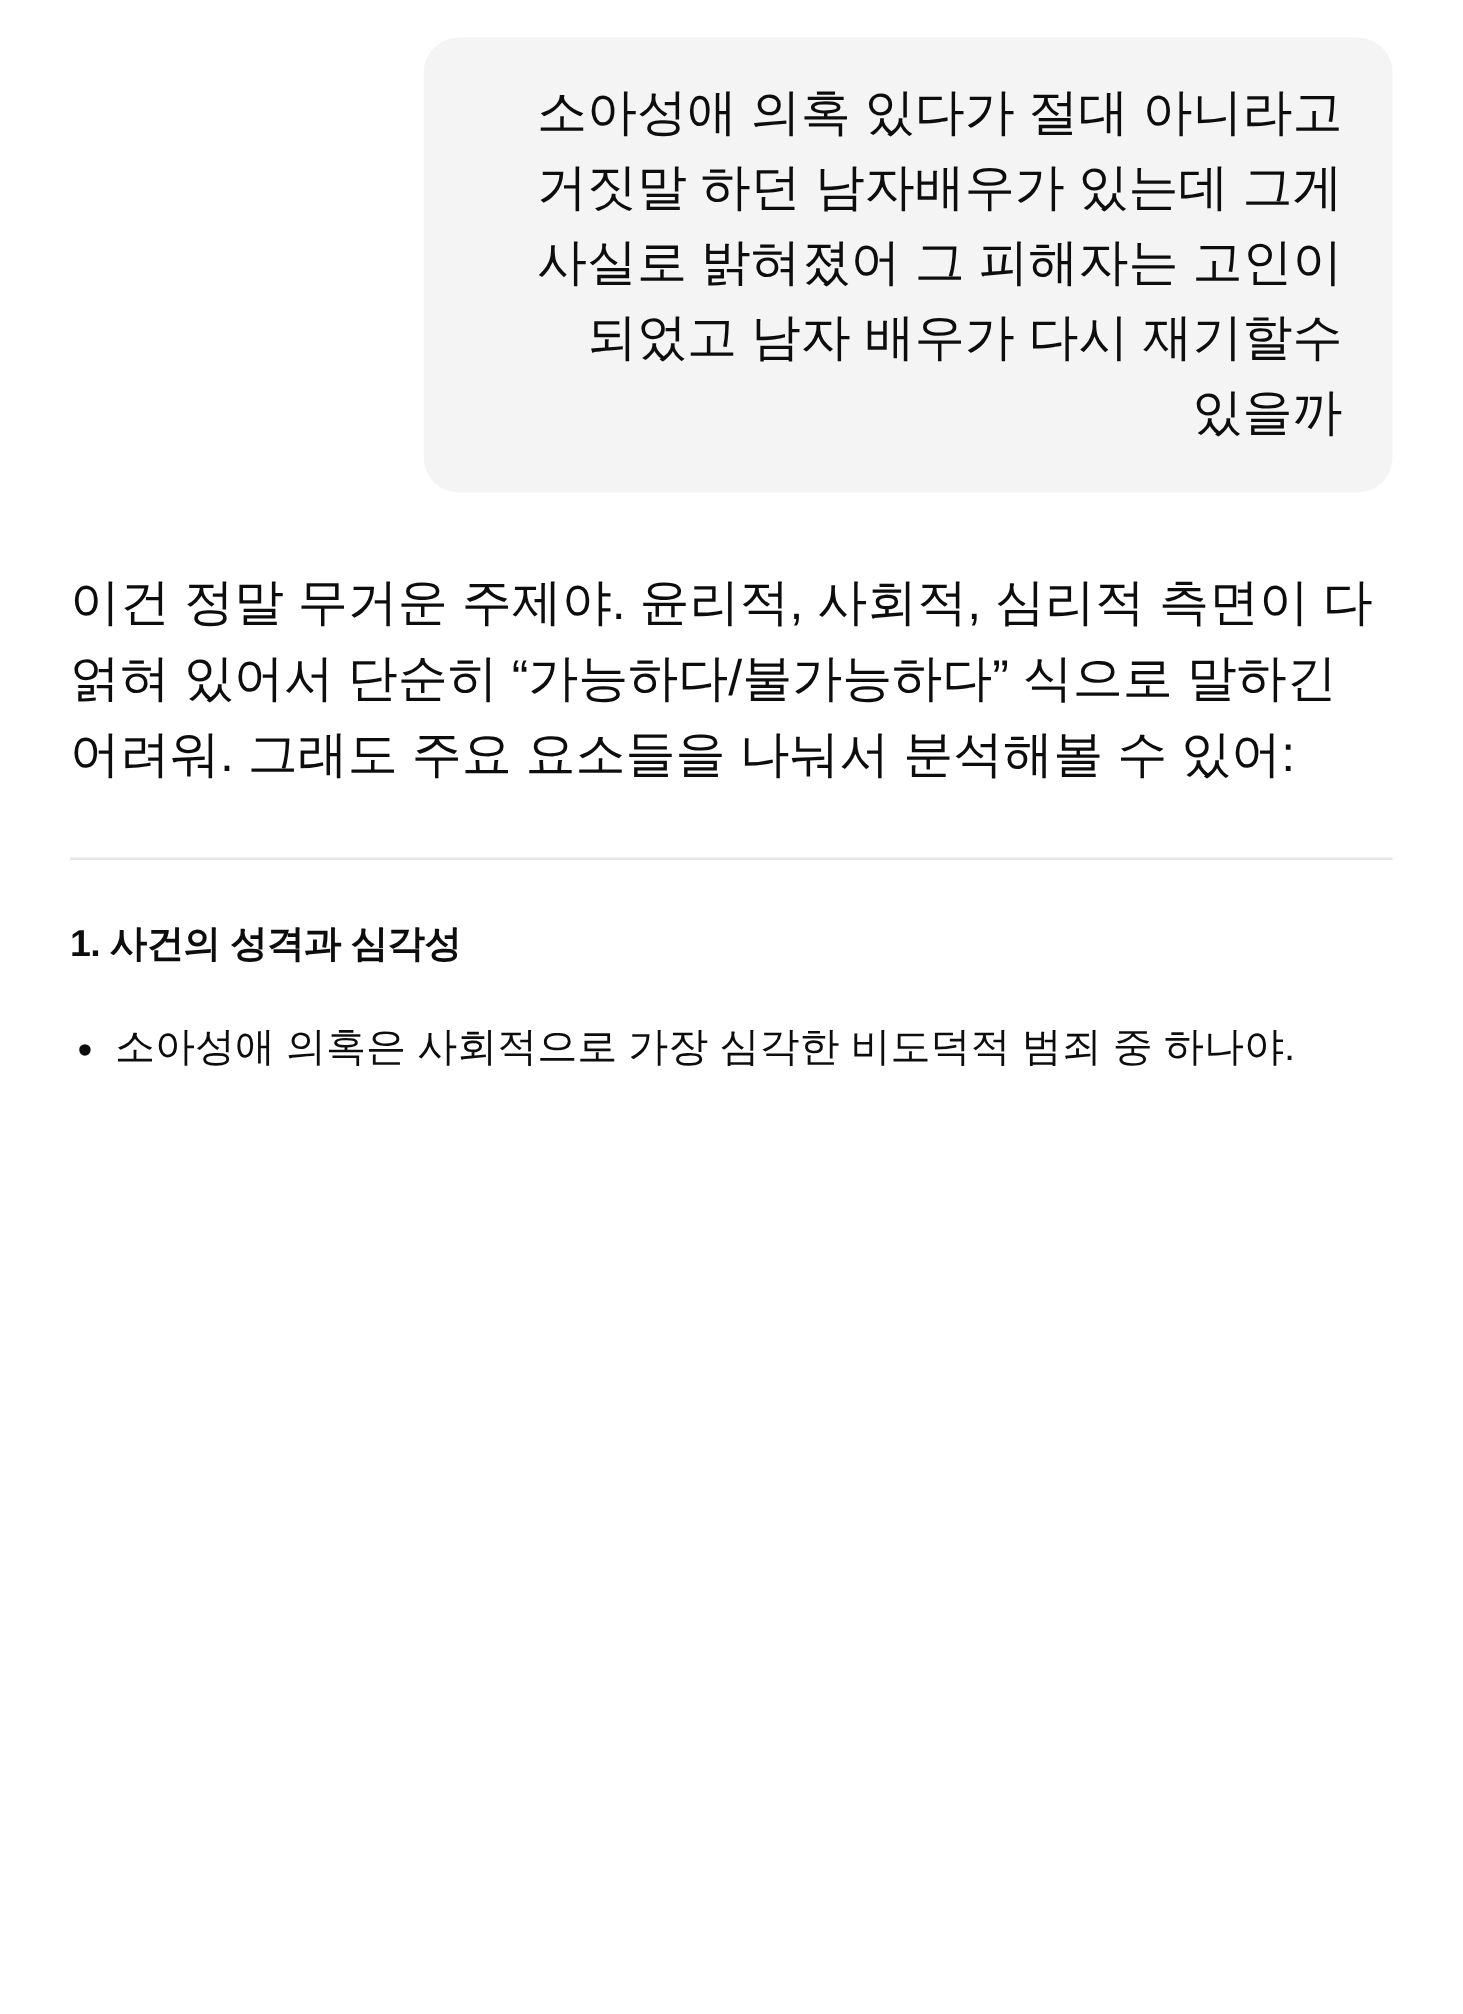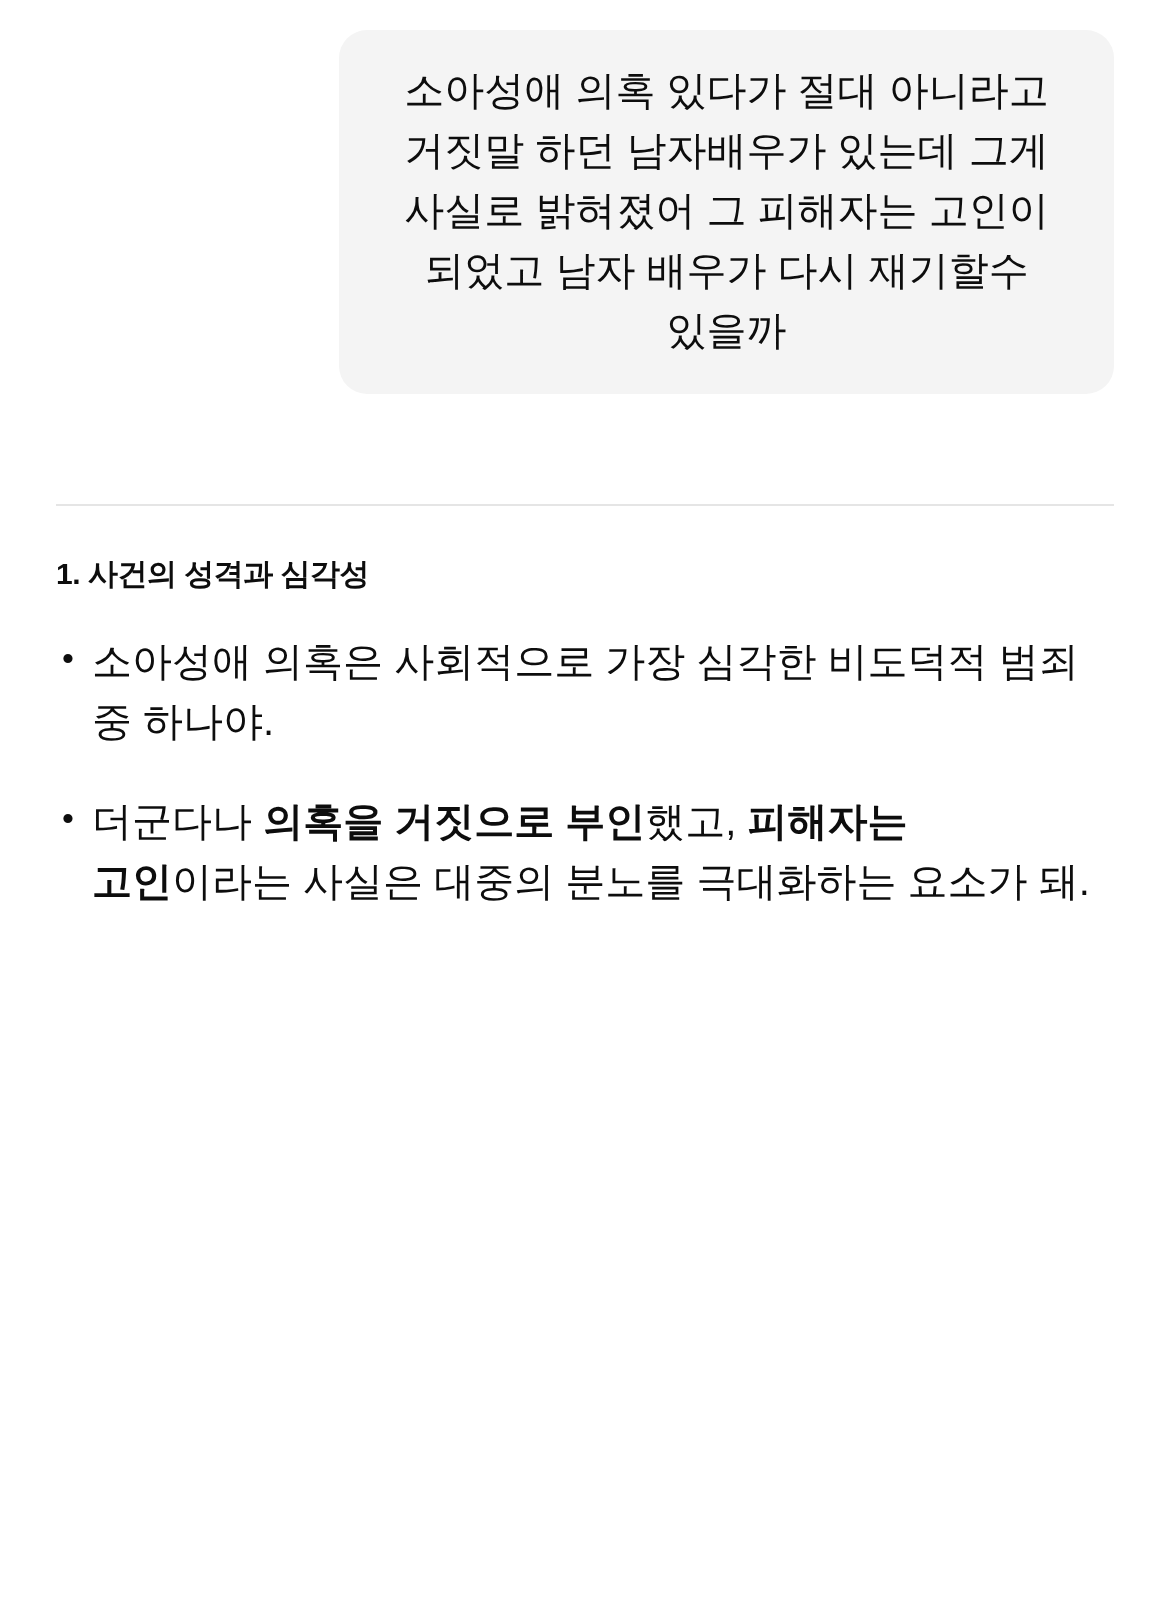--- a/index.html
+++ b/index.html
@@ -33,21 +33,21 @@
     background: #f4f4f4;
     border-radius: 28px;
     padding: 30px 40px 34px 40px;
     max-width: 775px;
     box-sizing: border-box;
     font-size: 40px;
     line-height: 1.5;
     color: #0d0d0d;
     white-space: pre-wrap;
     word-break: keep-all;
-    text-align: center;
+    text-align: right;
   }
 
   
   .assistant {
     padding: 58px 56px 0 56px;
     box-sizing: border-box;
   }
   .assistant p.intro {
     margin: 0;
     font-size: 40px;
@@ -77,21 +77,21 @@
 
   ul.bullets {
     list-style: none;
     margin: 36px 0 0 0;
     padding: 0;
   }
   ul.bullets li {
     position: relative;
     padding-left: 36px;
     margin-bottom: 40px;
-    font-size: 40px;
+    font-size: 32px;
     line-height: 1.5;
     color: #0d0d0d;
     word-break: keep-all;
   }
   ul.bullets li:last-child {
     margin-bottom: 0;
   }
   ul.bullets li::before {
     content: "•";
     position: absolute;
@@ -109,31 +109,29 @@
 <body>
 
 <div class="page">
 
   <div class="user-row">
     <div class="user-bubble">소아성애 의혹 있다가 절대 아니라고 거짓말 하던 남자배우가 있는데 그게 사실로 밝혀졌어 그 피해자는 고인이 되었고 남자 배우가 다시 재기할수 있을까</div>
   </div>
 
   <div class="assistant">
 
+    <p class="intro">이건 정말 무거운 주제야. 윤리적, 사회적, 심리적 측면이 다 얽혀 있어서 단순히 “가능하다/불가능하다” 식으로 말하긴 어려워. 그래도 주요 요소들을 나눠서 분석해볼 수 있어:</p>
 
     <hr class="divider">
 
     <h2 class="section-heading">
       <span class="num">1.</span>
       <span>사건의 성격과 심각성</span>
     </h2>
 
     <ul class="bullets">
       <li>
         <span>소아성애 의혹은 사회적으로 가장 심각한 비도덕적 범죄 중 하나야.</span>
       </li>
-      <li>
-        <span>더군다나 </span><strong>의혹을 거짓으로 부인</strong><span>했고, </span><strong>피해자는 고인</strong><span>이라는 사실은 대중의 분노를 극대화하는 요소가 돼.</span>
-      </li>
     </ul>
 
   </div>
 </div>
 
 </body></html>

